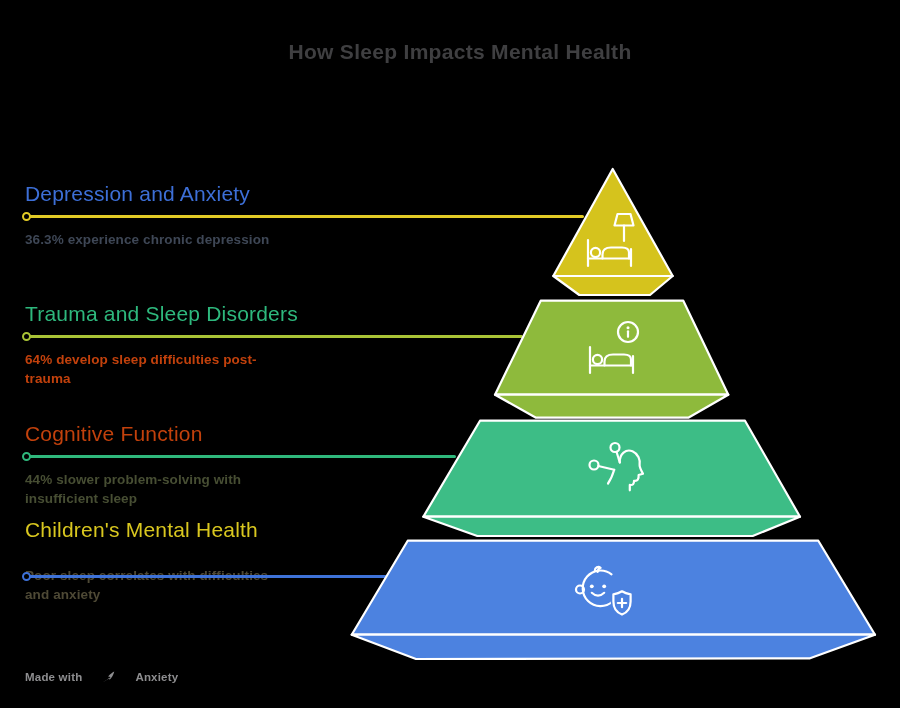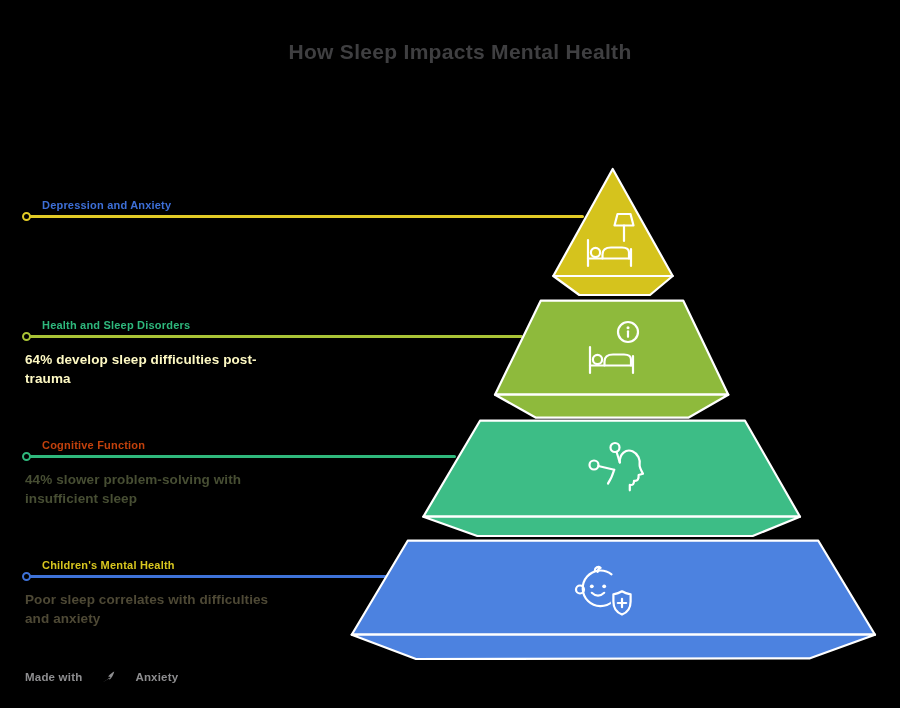--- a/index.html
+++ b/index.html
@@ -5,26 +5,26 @@
   html,body { margin:0; padding:0; }
   body {
     width:900px; height:708px; position:relative; overflow:hidden;
     background:#000; font-family:"Liberation Sans", sans-serif;
   }
   .page-title {
     position:absolute; top:40px; left:0; width:920px; margin:0;
     text-align:center; font-size:21px; font-weight:700; letter-spacing:.3px;
   }
   .section { position:absolute; left:25px; width:290px; }
-  .section h2 { margin:17px; font-size:11px; font-weight:700; letter-spacing:.2px; }
+  .section h2 { margin:0; font-size:21px; font-weight:400; letter-spacing:.2px; }
   .section .desc {
     position:absolute; top:49px; left:0; width:265px; margin:0;
     font-size:13.5px; font-weight:700; line-height:18.5px; letter-spacing:.1px;
   }
-  .sec-1 { top:182px; } .sec-2 { top:302px; } .sec-3 { top:422px; } .sec-4 { top:542px; }
+  .sec-1 { top:182px; } .sec-2 { top:302px; } .sec-3 { top:422px; } .sec-4 { top:518px; }
   .connector { position:absolute; height:2.5px; border-radius:2px; left:27px; }
   .conn-1 { top:215px; width:557px; }
   .conn-2 { top:335px; width:496px; }
   .conn-3 { top:455px; width:429px; }
   .conn-4 { top:575px; width:360px; }
   .ring {
     position:absolute; left:22px; width:9px; height:9px; box-sizing:border-box;
     border-radius:50%; border:2.5px solid; background:#000;
   }
   .ring-1 { top:211.5px; } .ring-2 { top:331.5px; } .ring-3 { top:451.5px; } .ring-4 { top:571.5px; }
@@ -39,24 +39,25 @@
   }
   .footer svg { display:block; }
 </style>
 </head>
 <body>
 
 <h1 class="page-title" style="color: rgb(63, 63, 65);">How Sleep Impacts Mental Health</h1>
 
 <div class="section sec-1">
   <h2 style="color: rgb(61, 111, 215);">Depression and Anxiety</h2>
+  <p class="desc" style="color: rgb(62, 71, 86);">36.3% experience chronic depression</p>
 </div>
 <div class="section sec-2">
-  <h2 style="color: rgb(46, 184, 125);">Health and Sleep Disorders</h2>
-  <p class="desc" style="color: #fef9c3;">64% develop sleep difficulties post-trauma</p>
+  <h2 style="color: rgb(46, 184, 125);">Trauma and Sleep Disorders</h2>
+  <p class="desc" style="color: #c2410c;">64% develop sleep difficulties post-trauma</p>
 </div>
 <div class="section sec-3">
   <h2 style="color: #c2410c;">Cognitive Function</h2>
   <p class="desc" style="color: rgb(71, 78, 51);">44% slower problem-solving with insufficient sleep</p>
 </div>
 <div class="section sec-4">
   <h2 style="color: rgb(217, 199, 31);">Children's Mental Health</h2>
   <p class="desc" style="color: rgb(78, 73, 53);">Poor sleep correlates with difficulties and anxiety</p>
 </div>
 

